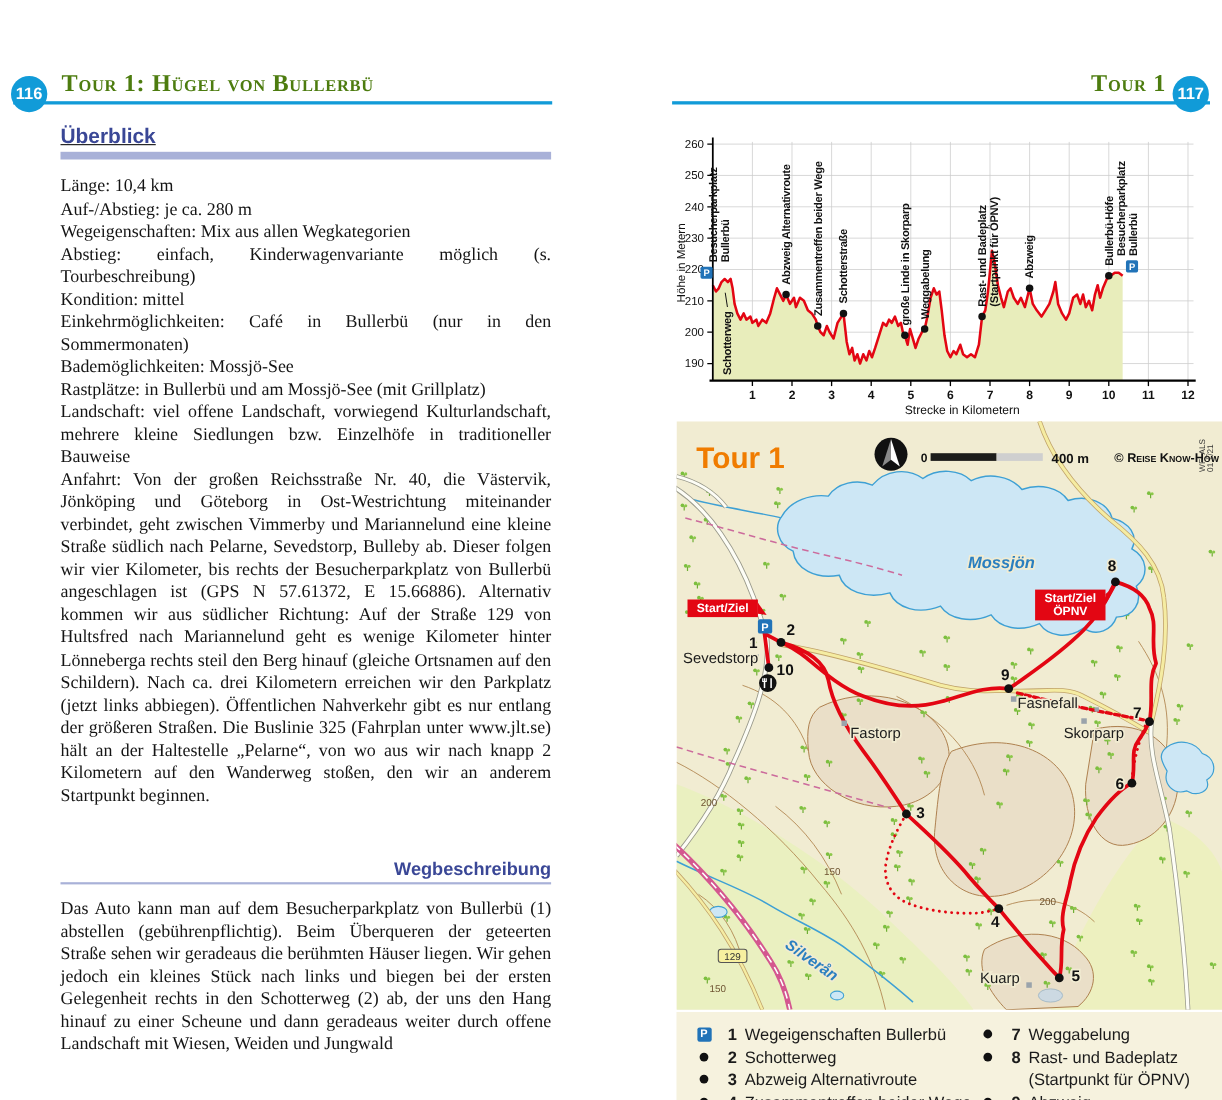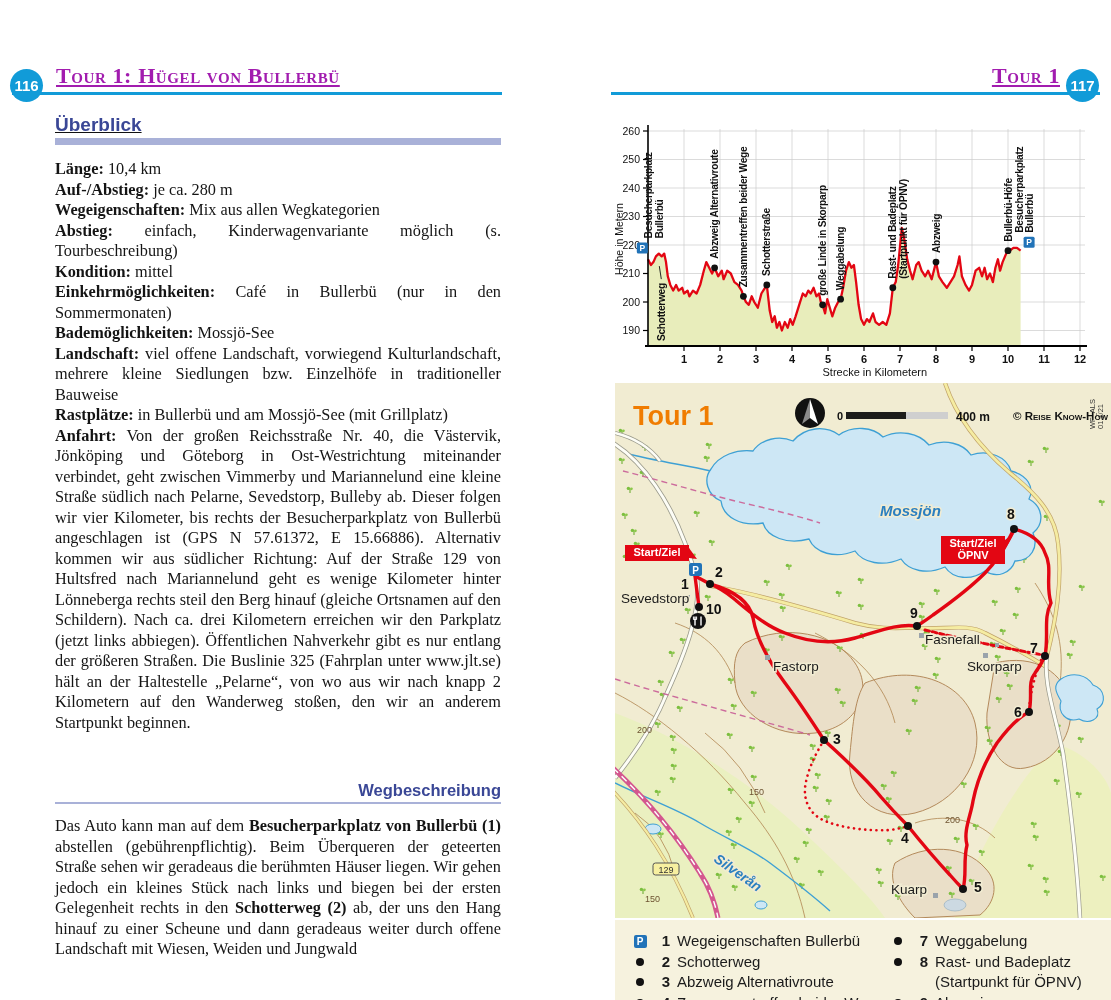--- a/index.html
+++ b/index.html
@@ -4,29 +4,29 @@
 <style>
   html,body{margin:0;padding:0;background:#ffffff;}
   #page{position:relative;width:1111px;height:1000px;background:#fff;overflow:hidden;
         font-family:"Liberation Serif",serif;color:#111;margin-top:28px;}
   .abs{position:absolute;}
   
   .pagebadge{width:33px;height:33px;border-radius:50%;background:#119bd8;color:#fff;
      font:bold 15px/33px "Liberation Sans",sans-serif;text-align:center;z-index:3;}
   .hrule{height:3px;background:#119bd8;}
   .htitle{font-family:"Liberation Serif",serif;font-weight:bold;font-variant:small-caps;
-     font-size:22px;letter-spacing:.6px;color:#a21caf;white-space:nowrap;text-decoration:underline;}
+     font-size:22px;letter-spacing:.6px;color:#4d7c0f;white-space:nowrap;}
   
   .sechead{font-family:"Liberation Sans",sans-serif;font-weight:bold;color:#3a4796;}
   .secbar{background:#a9b1d8;}
   
   .bodytext p{margin:0;text-align:justify;font-size:16.3px;line-height:20.5px;
      font-family:"Liberation Serif",serif;color:#141414;
      -webkit-hyphens:auto;hyphens:auto;}
-  .bodytext b{font-weight:bold;}
+  .bodytext b{font-weight:normal;}
   
   #legend{background:#f6f2de;font-family:"Liberation Sans",sans-serif;font-size:15px;
      color:#1b1b1b;display:flex;padding:11px 6px 8px 14px;box-sizing:border-box;}
   .legcol{flex:0 0 auto;}
   .legrow{display:flex;align-items:flex-start;line-height:20.5px;}
   .legmark{width:22px;text-align:center;flex:0 0 22px;}
   .legdot{display:inline-block;width:8px;height:8px;border-radius:50%;background:#111;
      vertical-align:middle;margin-top:-2px;}
   .legP{display:inline-block;width:13px;height:13px;background:#2173b8;border-radius:2px;
      color:#fff;font:bold 10px/13px "Liberation Sans",sans-serif;text-align:center;vertical-align:middle;margin-top:-2px;}
@@ -49,22 +49,22 @@
   </div>
 
   <div id="overview-text" class="abs bodytext" style="left:55px;top:131px;width:446px;">
       <p><b>Länge:</b> 10,4 km</p>
       <p><b>Auf-/Abstieg:</b> je ca. 280 m</p>
       <p><b>Wegeigenschaften:</b> Mix aus allen Wegkategorien</p>
       <p><b>Abstieg:</b> einfach, Kinderwagenvariante möglich (s. Tourbeschreibung)</p>
       <p><b>Kondition:</b> mittel</p>
       <p><b>Einkehrmöglichkeiten:</b> Café in Bullerbü (nur in den Sommermonaten)</p>
       <p><b>Bademöglichkeiten:</b> Mossjö-See</p>
+      <p><b>Rastplätze:</b> in Bullerbü und am Mossjö-See (mit Grillplatz)</p>
       <p><b>Landschaft:</b> viel offene Landschaft, vorwiegend Kulturlandschaft, mehrere kleine Siedlungen bzw. Einzelhöfe in traditioneller Bauweise</p>
-      <p><b>Rastplätze:</b> in Bullerbü und am Mossjö-See (mit Grillplatz)</p>
       <p><b>Anfahrt:</b> Von der großen Reichsstraße Nr. 40, die Västervik, Jönköping und Göteborg in Ost-Westrichtung miteinander verbindet, geht zwischen Vimmerby und Mariannelund eine kleine Straße südlich nach Pelarne, Sevedstorp, Bulleby ab. Dieser folgen wir vier Kilometer, bis rechts der Besucherparkplatz von Bullerbü angeschlagen ist (GPS N 57.61372, E 15.66886). Alternativ kommen wir aus südlicher Richtung: Auf der Straße 129 von Hultsfred nach Mariannelund geht es wenige Kilometer hinter Lönneberga rechts steil den Berg hinauf (gleiche Ortsnamen auf den Schildern). Nach ca. drei Kilometern erreichen wir den Parkplatz (jetzt links abbiegen). Öffentlichen Nahverkehr gibt es nur entlang der größeren Straßen. Die Buslinie 325 (Fahrplan unter www.jlt.se) hält an der Haltestelle „Pelarne“, von wo aus wir nach knapp 2 Kilometern auf den Wanderweg stoßen, den wir an anderem Startpunkt beginnen.</p>
     </div>
 
   <div class="abs" style="left:55px;top:753px;width:446px;text-align:right;">
     <div class="sechead" style="font-size:16.5px;">Wegbeschreibung</div>
     <div class="secbar" style="height:2px;margin-top:2px;"></div>
   </div>
 
   <div id="route-text" class="abs bodytext" style="left:55px;top:788px;width:446px;">
       <p>Das Auto kann man auf dem <b>Besucherparkplatz von Bullerbü (1)</b> abstellen (gebührenpflichtig). Beim Überqueren der geteerten Straße sehen wir geradeaus die berühmten Häuser liegen. Wir gehen jedoch ein kleines Stück nach links und biegen bei der ersten Gelegenheit rechts in den <b>Schotterweg (2)</b> ab, der uns den Hang hinauf zu einer Scheune und dann geradeaus weiter durch offene Landschaft mit Wiesen, Weiden und Jungwald</p>

